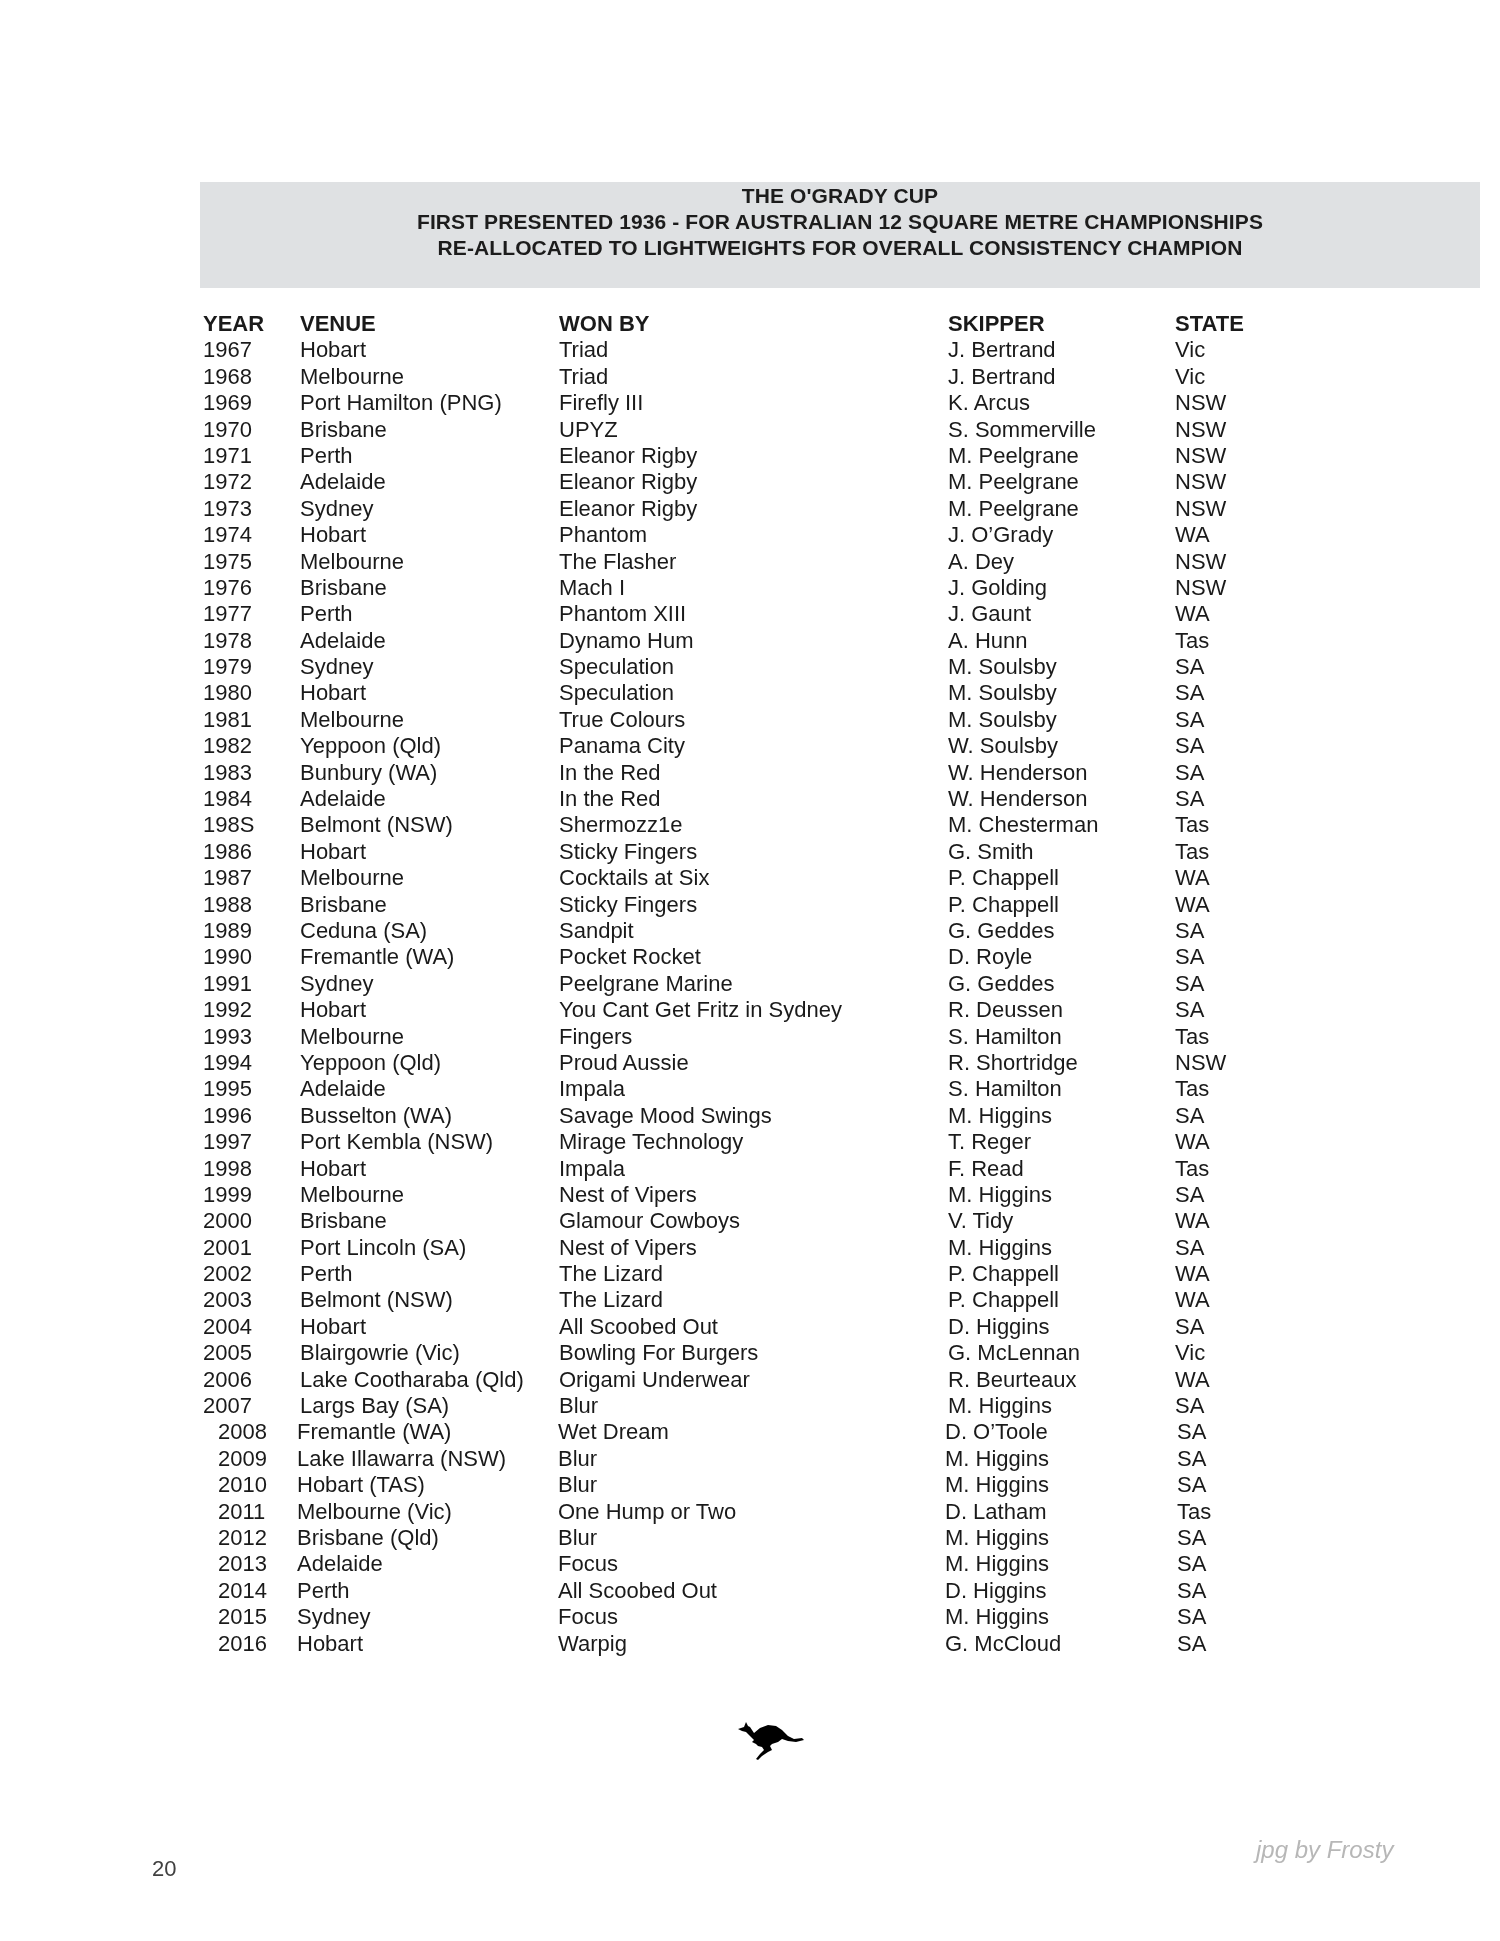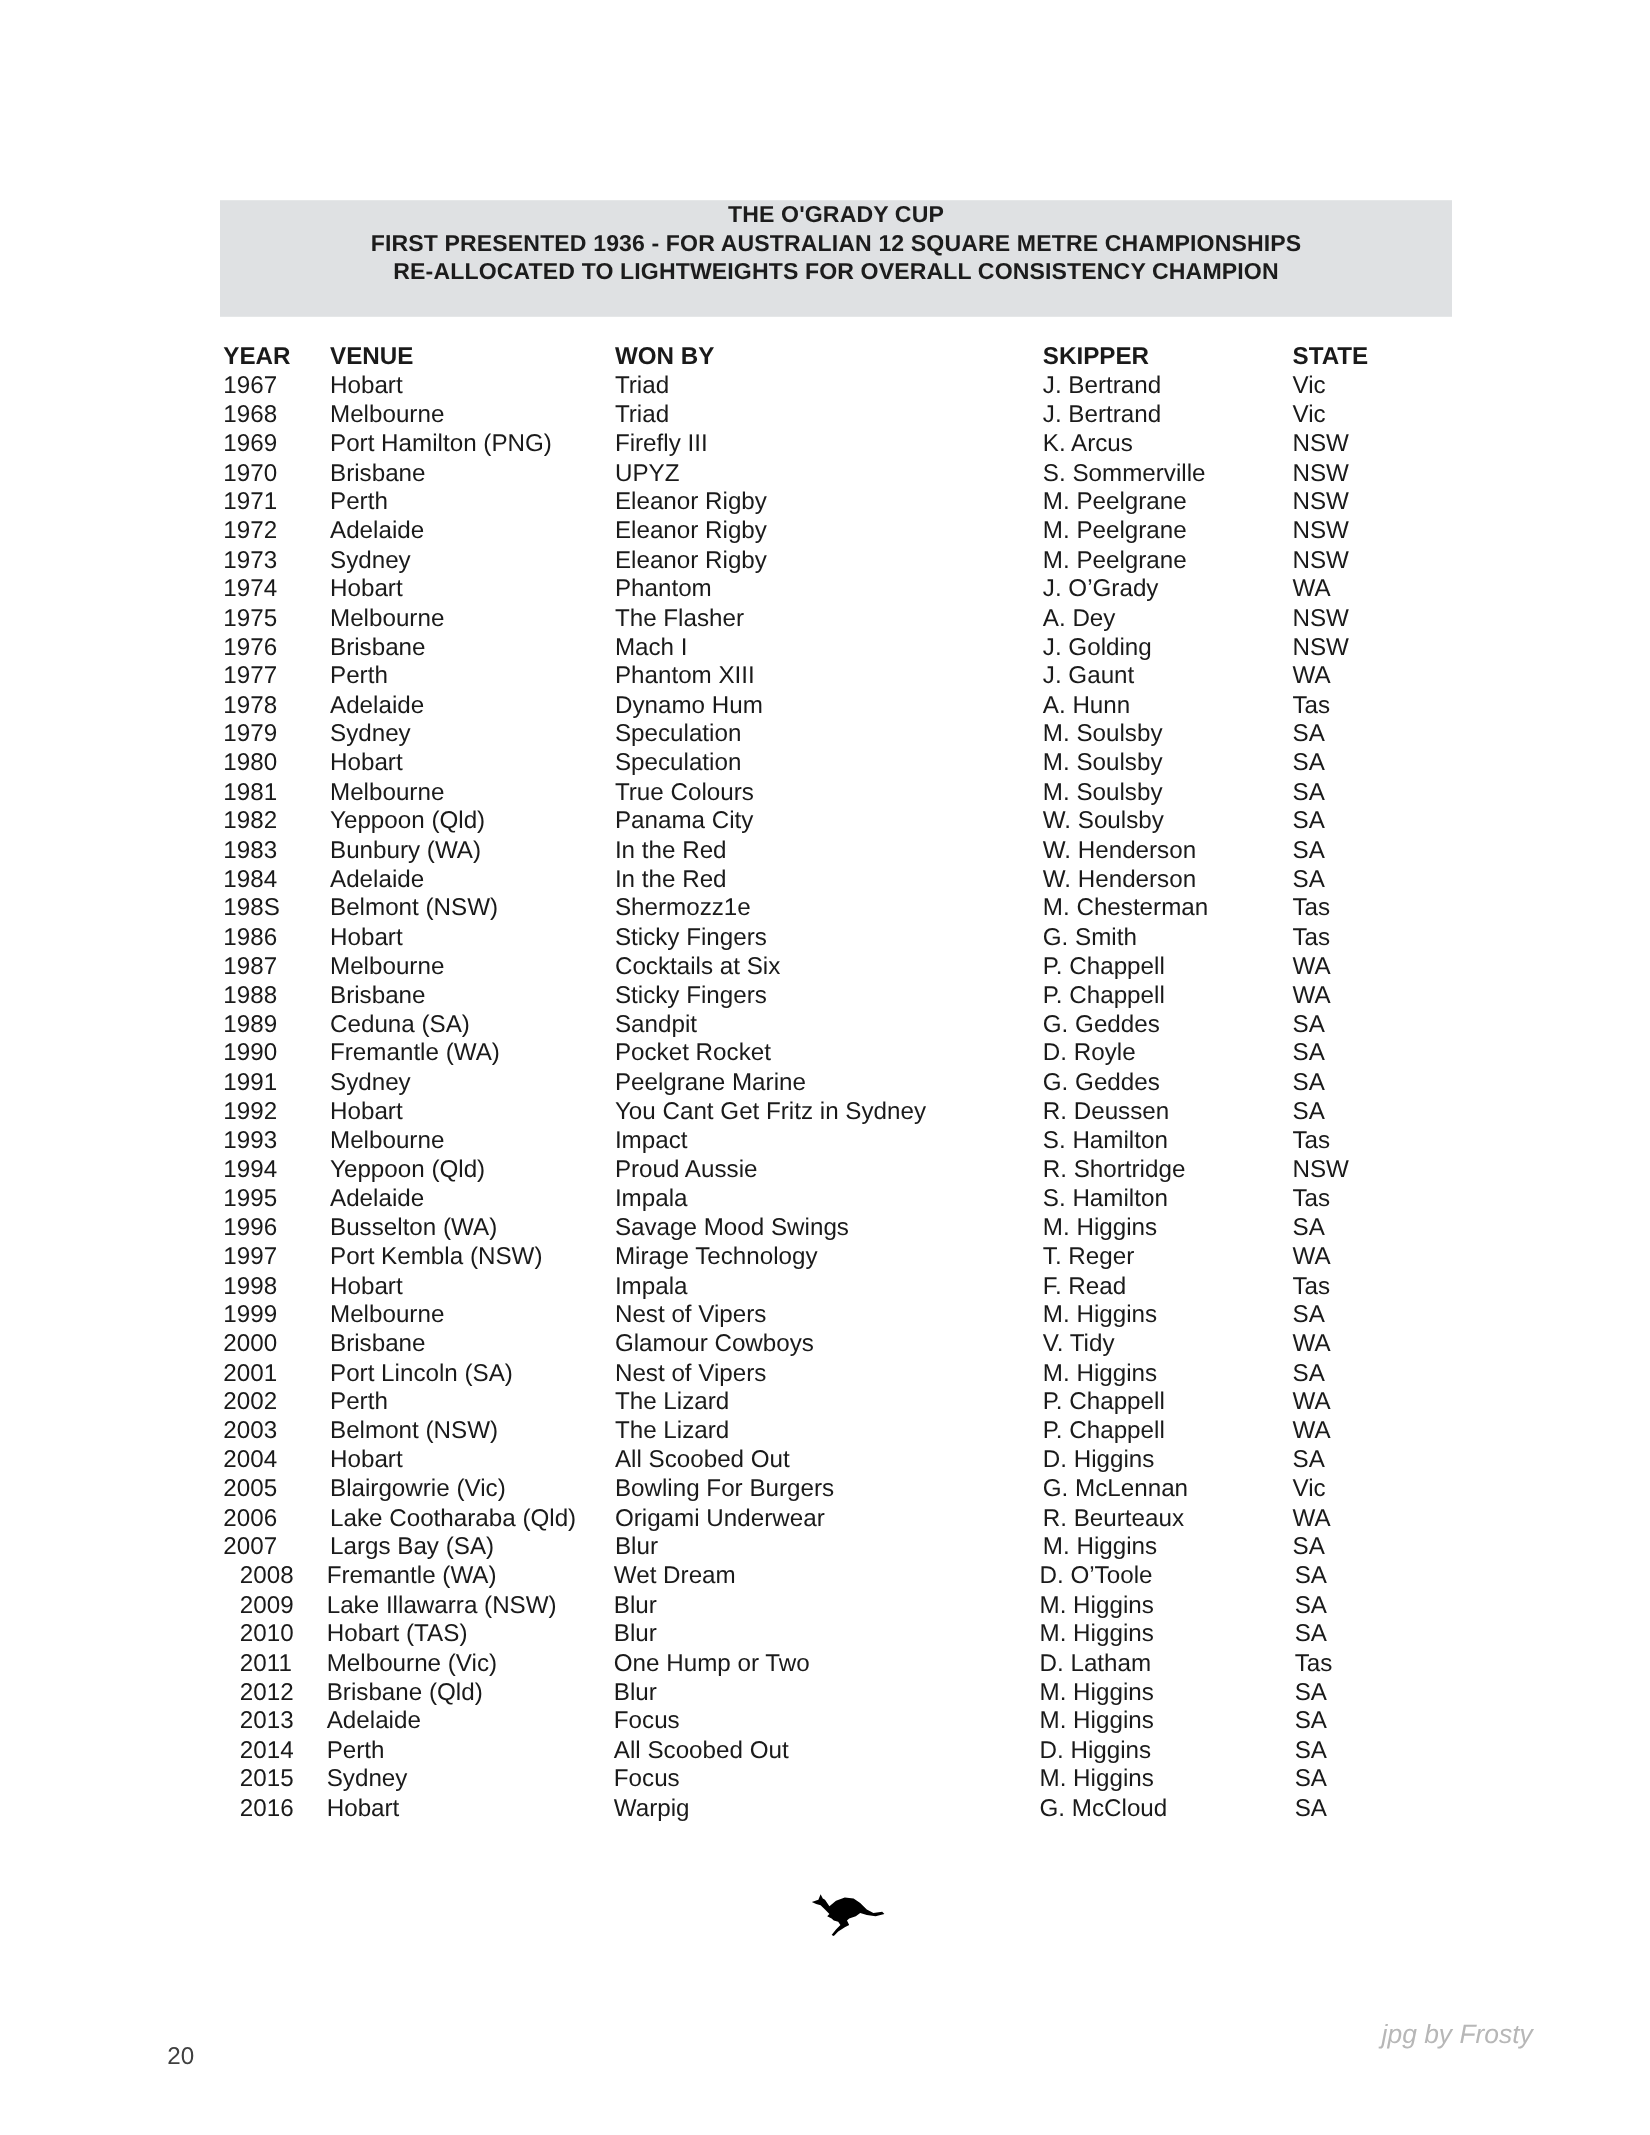--- a/index.html
+++ b/index.html
@@ -12,21 +12,21 @@
       height: 1941px;
       position: relative;
       overflow: hidden;
       font-family: "Liberation Sans", sans-serif;
       color: #1a1a1a;
     }
     .title-box {
       position: absolute;
       left: 200px;
       top: 182px;
-      width: 1120px;
+      width: 1280px;
       height: 106px;
       background: #dfe1e3;
       box-sizing: border-box;
       padding-top: 1px;
       text-align: center;
     }
     .title-line {
       font-weight: bold;
       font-size: 21px;
       line-height: 26px;
@@ -286,21 +286,21 @@
       <div class="row">
         <span class="cell c-year">1992</span>
         <span class="cell c-venue">Hobart</span>
         <span class="cell c-won">You Cant Get Fritz in Sydney</span>
         <span class="cell c-skipper">R. Deussen</span>
         <span class="cell c-state">SA</span>
       </div>
       <div class="row">
         <span class="cell c-year">1993</span>
         <span class="cell c-venue">Melbourne</span>
-        <span class="cell c-won">Impact</span>
+        <span class="cell c-won">Fingers</span>
         <span class="cell c-skipper">S. Hamilton</span>
         <span class="cell c-state">Tas</span>
       </div>
       <div class="row">
         <span class="cell c-year">1994</span>
         <span class="cell c-venue">Yeppoon (Qld)</span>
         <span class="cell c-won">Proud Aussie</span>
         <span class="cell c-skipper">R. Shortridge</span>
         <span class="cell c-state">NSW</span>
       </div>

